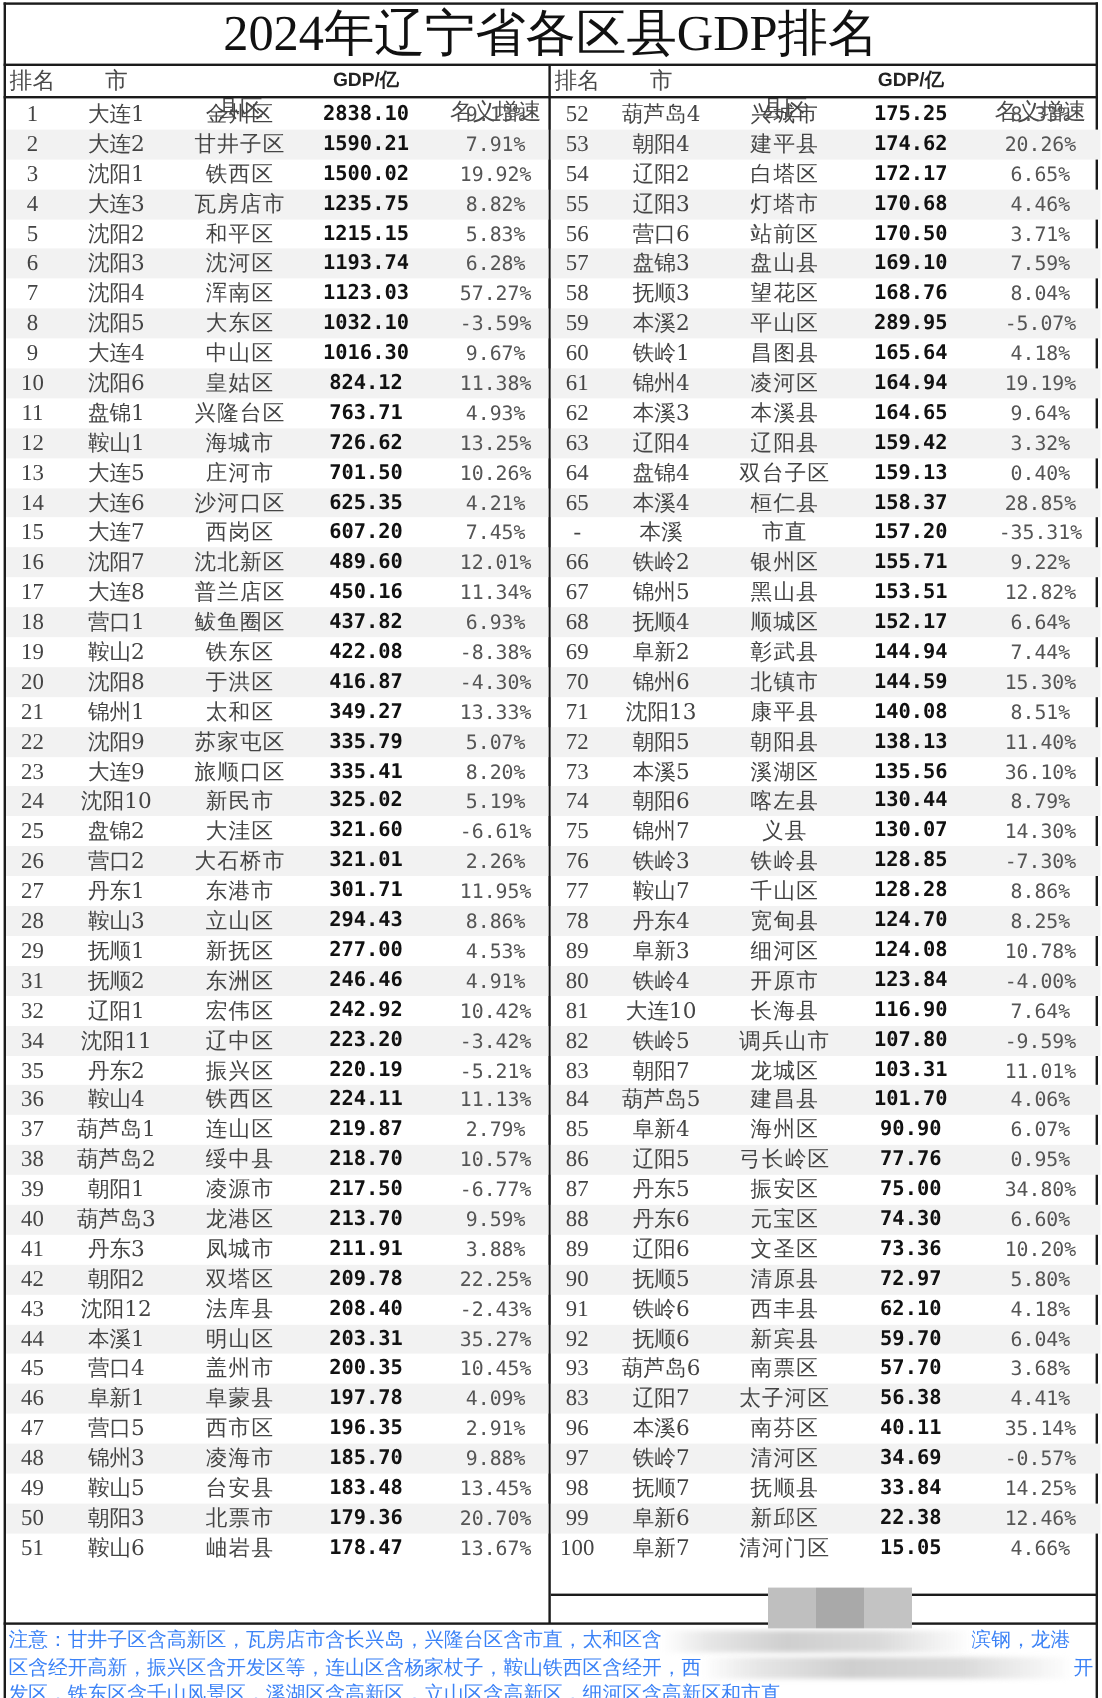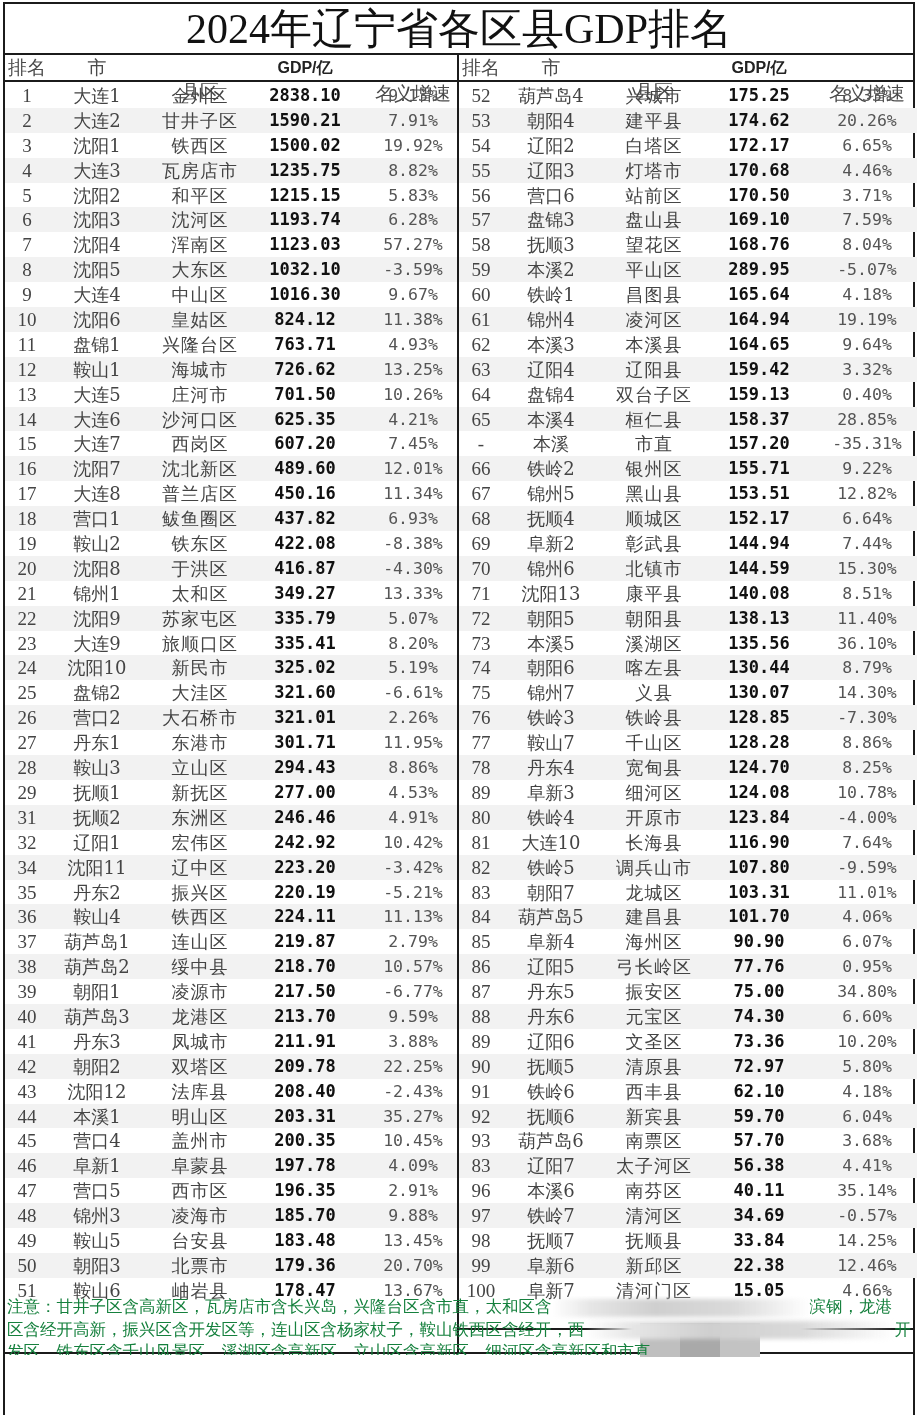--- a/index.html
+++ b/index.html
@@ -22,21 +22,21 @@
   .row { position: relative; height: 24.9px; width: 100%; }
   .row:nth-child(even) { background: #f2f2f2; }
   .c { position: absolute; top: 0; height: 24.9px; line-height: 25px; text-align: center; white-space: nowrap; }
   .c.rank { left: 0; width: 44px; font-size: 19px; color: #444; font-family: "Liberation Serif", serif; }
   .c.city { left: 44px; width: 96px; font-size: 18px; color: #444; }
   .c.dist { left: 140px; width: 110px; font-size: 18px; color: #444; letter-spacing: 1px; }
   .c.gdp  { left: 250px; width: 100px; font-size: 17px; font-weight: bold; color: #111;
             font-family: "DejaVu Sans Mono", monospace; }
   .c.grow { left: 360px; width: 96px; font-size: 16.5px; color: #555; font-family: "DejaVu Sans Mono", monospace; }
   .wm { position: absolute; top: 1323px; height: 34px; }
-  .footer { position: absolute; left: 7px; top: 1296px; width: 906px; font-size: 16.5px; color: #15803d;
+  .footer { position: absolute; left: 7px; top: 1356px; width: 906px; font-size: 16.5px; color: #3b82f6;
             line-height: 22.5px; white-space: nowrap; overflow: hidden; height: 59px; }
   .footer .fl { display: block; height: 22.5px; }
   .obscured { display: inline-block; vertical-align: middle; height: 18px;
               background: linear-gradient(90deg, rgba(255,255,255,0) 0%, #e6e6e6 15%, #cfcfcf 40%, #dadada 70%, rgba(255,255,255,0) 100%);
               filter: blur(2px); }
 </style>
 </head>
 <body>
 
 <div class="line" style="left:3px;top:2px;width:912px;height:2px;"></div>

